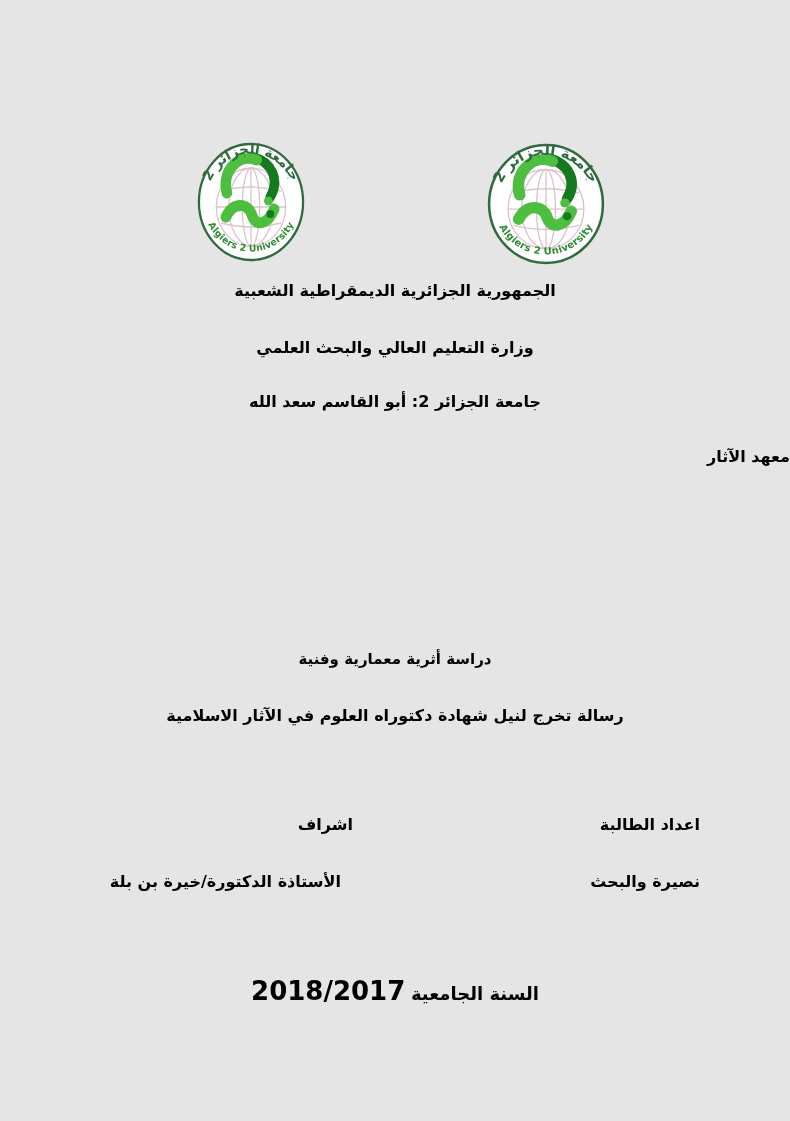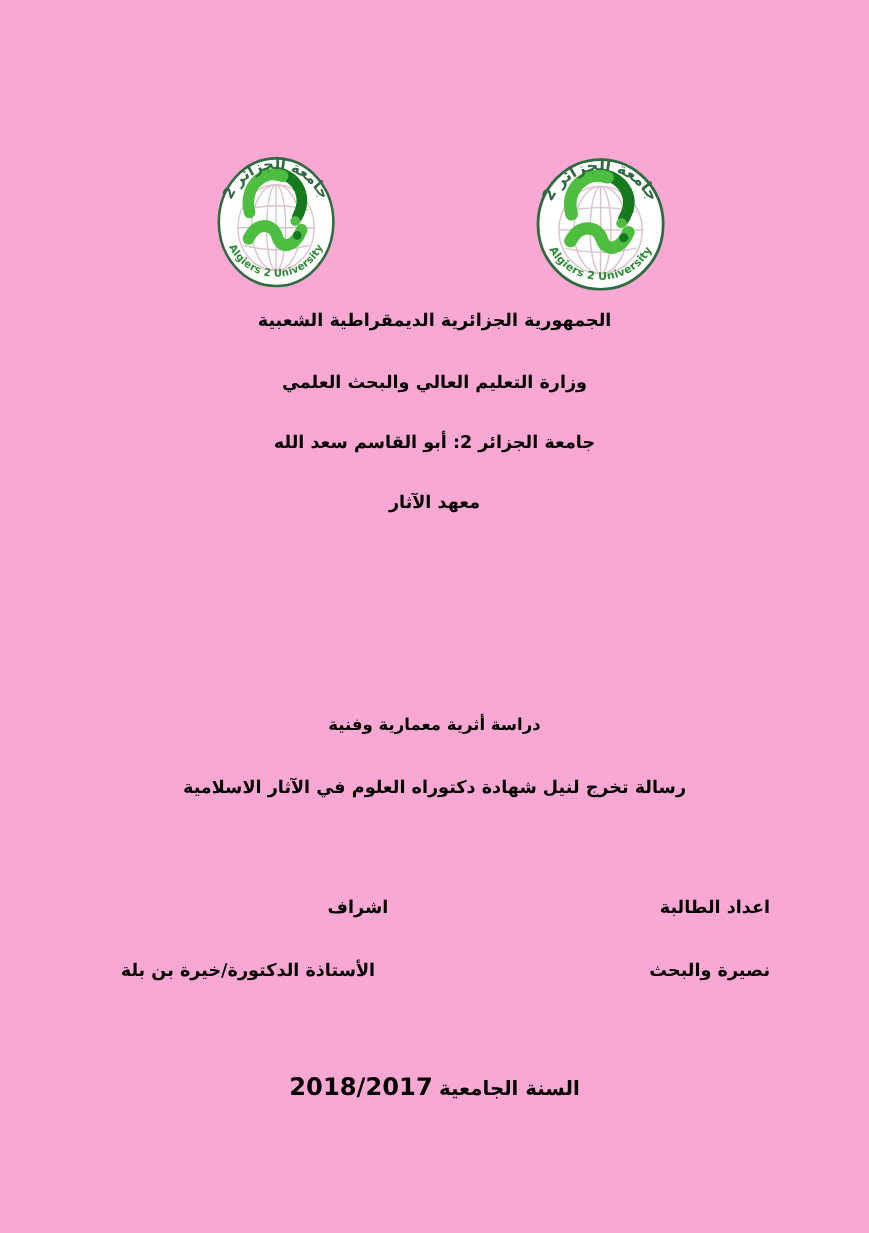--- a/index.html
+++ b/index.html
@@ -4,36 +4,36 @@
 <style>
   * { margin:0; padding:0; box-sizing:border-box; }
   html, body { background:#ffffff; }
   body {
     width:790px; height:1121px;
     font-family:"DejaVu Sans", sans-serif;
   }
   .page {
     position:relative;
     width:790px; height:1121px;
-    background:#f9a8d4;
+    background:#e5e5e5;
     color:#000000;
     direction:rtl;
     overflow:hidden;
   }
   .abs { position:absolute; }
   .center-line {
     left:0; right:0;
     text-align:center;
     font-weight:bold;
     white-space:nowrap;
   }
   .hline1 { top:281px; font-size:16px; }
   .hline2 { top:338px; font-size:16px; }
   .hline3 { top:392px; font-size:16px; }
-  .hline4 { top:447px; font-size:16px; }
+  .hline4 { top:447px; font-size:16px;text-align:right; }
   .main-title {
     top:550px;
     font-size:32px;
     color:#2B6A75;
     letter-spacing:0.5px;
   }
   .sub1 { top:650px; font-size:15px; }
   .sub2 { top:706px; font-size:16px; }
 
   .byline-item {
@@ -48,21 +48,21 @@
   .supervisor-label { top:815px; right:437px;margin-left:44px; }
   .supervisor-name  { top:872px; right:449px; }
 
   .year-line {
     top:976px; left:0; right:0;
     text-align:center;
     font-weight:bold;
     white-space:nowrap;
   }
   .year-ar  { font-size:18px; }
-  .year-num { font-size:22px; direction:ltr; unicode-bidi:embed; }
+  .year-num { font-size:26px; direction:ltr; unicode-bidi:embed; }
 
   .logo { position:absolute; }
   .logo-left  { left:197px; top:142px; width:108px; height:120px; }
   .logo-right { left:487px; top:143px; width:118px; height:122px; }
 </style>
 </head>
 <body>
 
 <div class="page">
 

